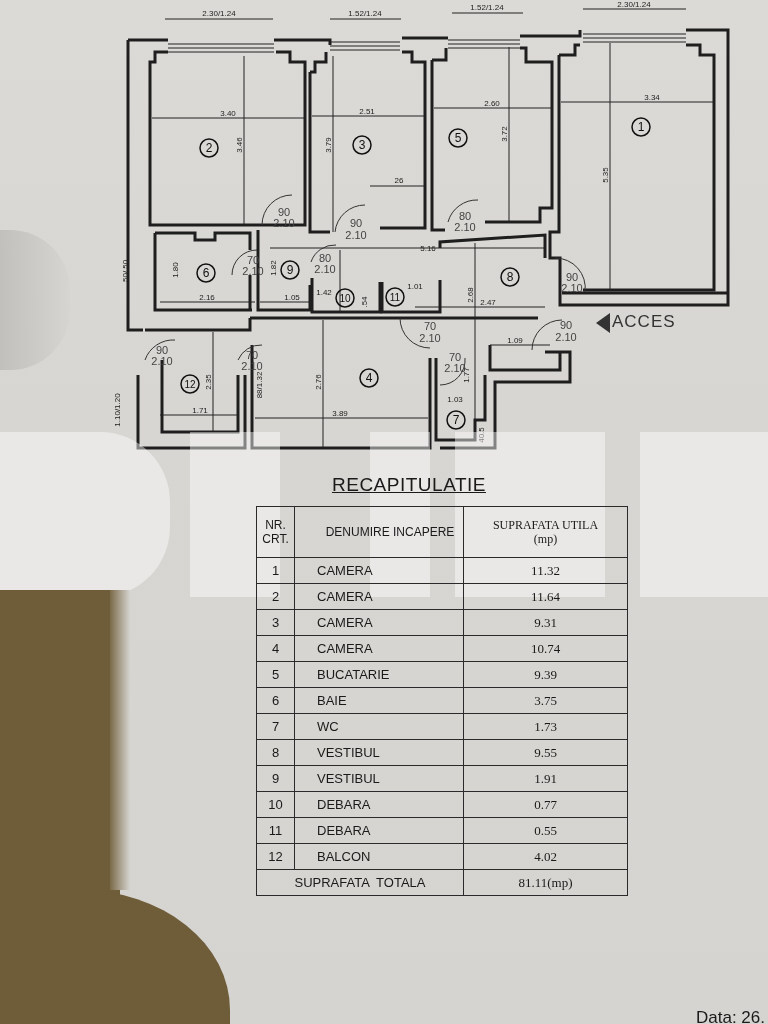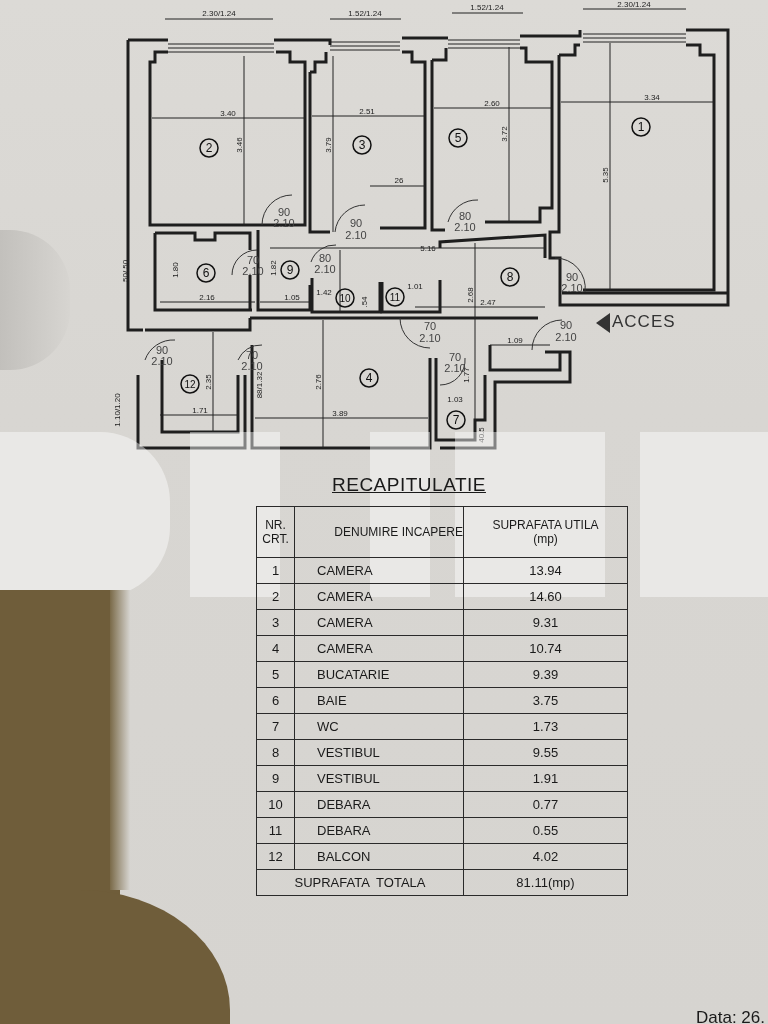--- a/index.html
+++ b/index.html
@@ -18,21 +18,21 @@
   .acces{position:absolute;left:596px;top:312px;font-size:17px;color:#333;letter-spacing:1px;}
   .acces .arrow{display:inline-block;width:0;height:0;border-top:10px solid transparent;border-bottom:10px solid transparent;border-right:14px solid #333;vertical-align:middle;margin-right:2px;}
   .watermark{position:absolute;left:0;top:432px;width:768px;height:165px;pointer-events:none;}
   .wm-letter{position:absolute;top:0;height:165px;background:rgba(255,255,255,0.45);}
   .title{position:absolute;left:332px;top:474px;font-size:19px;color:#1a1a1a;letter-spacing:.5px;text-decoration:underline;}
   table.recap{position:absolute;left:256px;top:506px;border-collapse:collapse;font-size:13px;color:#1a1a1a;}
   table.recap td,table.recap th{border:1.5px solid #2a2a2a;padding:0;height:25px;font-weight:normal;}
   table.recap th{height:50px;font-size:12px;line-height:14px;}
   .c1{width:37px;text-align:center;}
   .c2{width:146px;text-align:left;padding-left:22px!important;}
-  .c3{width:163px;text-align:center;}
+  .c3{width:163px;text-align:center;font-family:Liberation Serif, serif;}
   .merged{text-align:center;}
   .date{position:absolute;left:696px;top:1008px;font-size:17px;color:#1a1a1a;}
 </style>
 </head>
 <body>
 
 <div class="leftdark"></div>
 
 <div class="plan">
 <svg width="768" height="460" viewBox="0 0 768 460">
@@ -240,32 +240,32 @@
 <div class="shadow"></div>
 <div class="shadow2"></div>
 <div class="shadow-blur"></div>
 
 <div class="title">RECAPITULATIE</div>
 
 <table class="recap">
   <tbody>
       <tr>
     <th class="c1"><span>NR.</span><br><span>CRT.</span></th>
-    <th class="c2" style="text-align:right;padding-left:6px">DENUMIRE INCAPERE</th>
+    <th class="c2" style="text-align:center;padding-left:6px">DENUMIRE INCAPERE</th>
     <th class="c3"><span>SUPRAFATA UTILA</span><br><span>(mp)</span></th>
   </tr>
   <tr>
         <td class="c1">1</td>
         <td class="c2">CAMERA</td>
-        <td class="c3">13.94</td>
+        <td class="c3">11.32</td>
       </tr>
   <tr>
         <td class="c1">2</td>
         <td class="c2">CAMERA</td>
-        <td class="c3">14.60</td>
+        <td class="c3">11.64</td>
       </tr>
   <tr>
         <td class="c1">3</td>
         <td class="c2">CAMERA</td>
         <td class="c3">9.31</td>
       </tr>
   <tr>
         <td class="c1">4</td>
         <td class="c2">CAMERA</td>
         <td class="c3">10.74</td>

